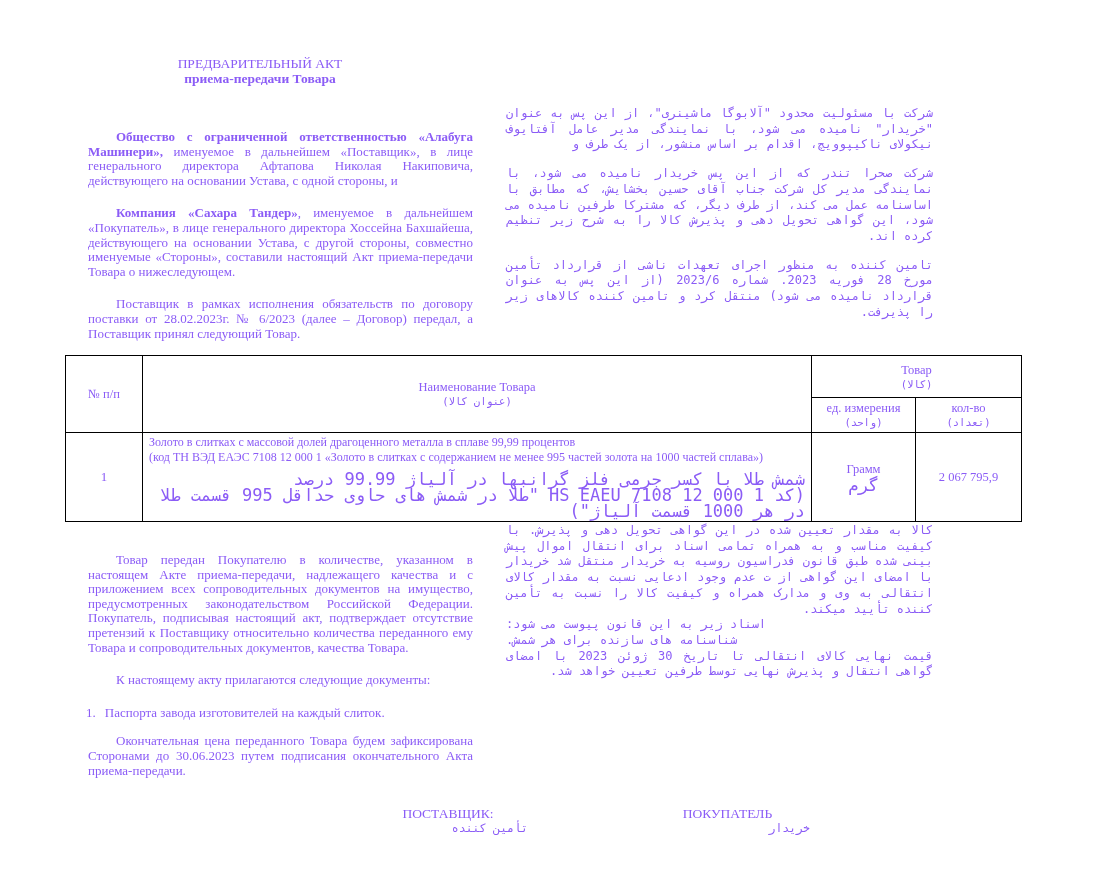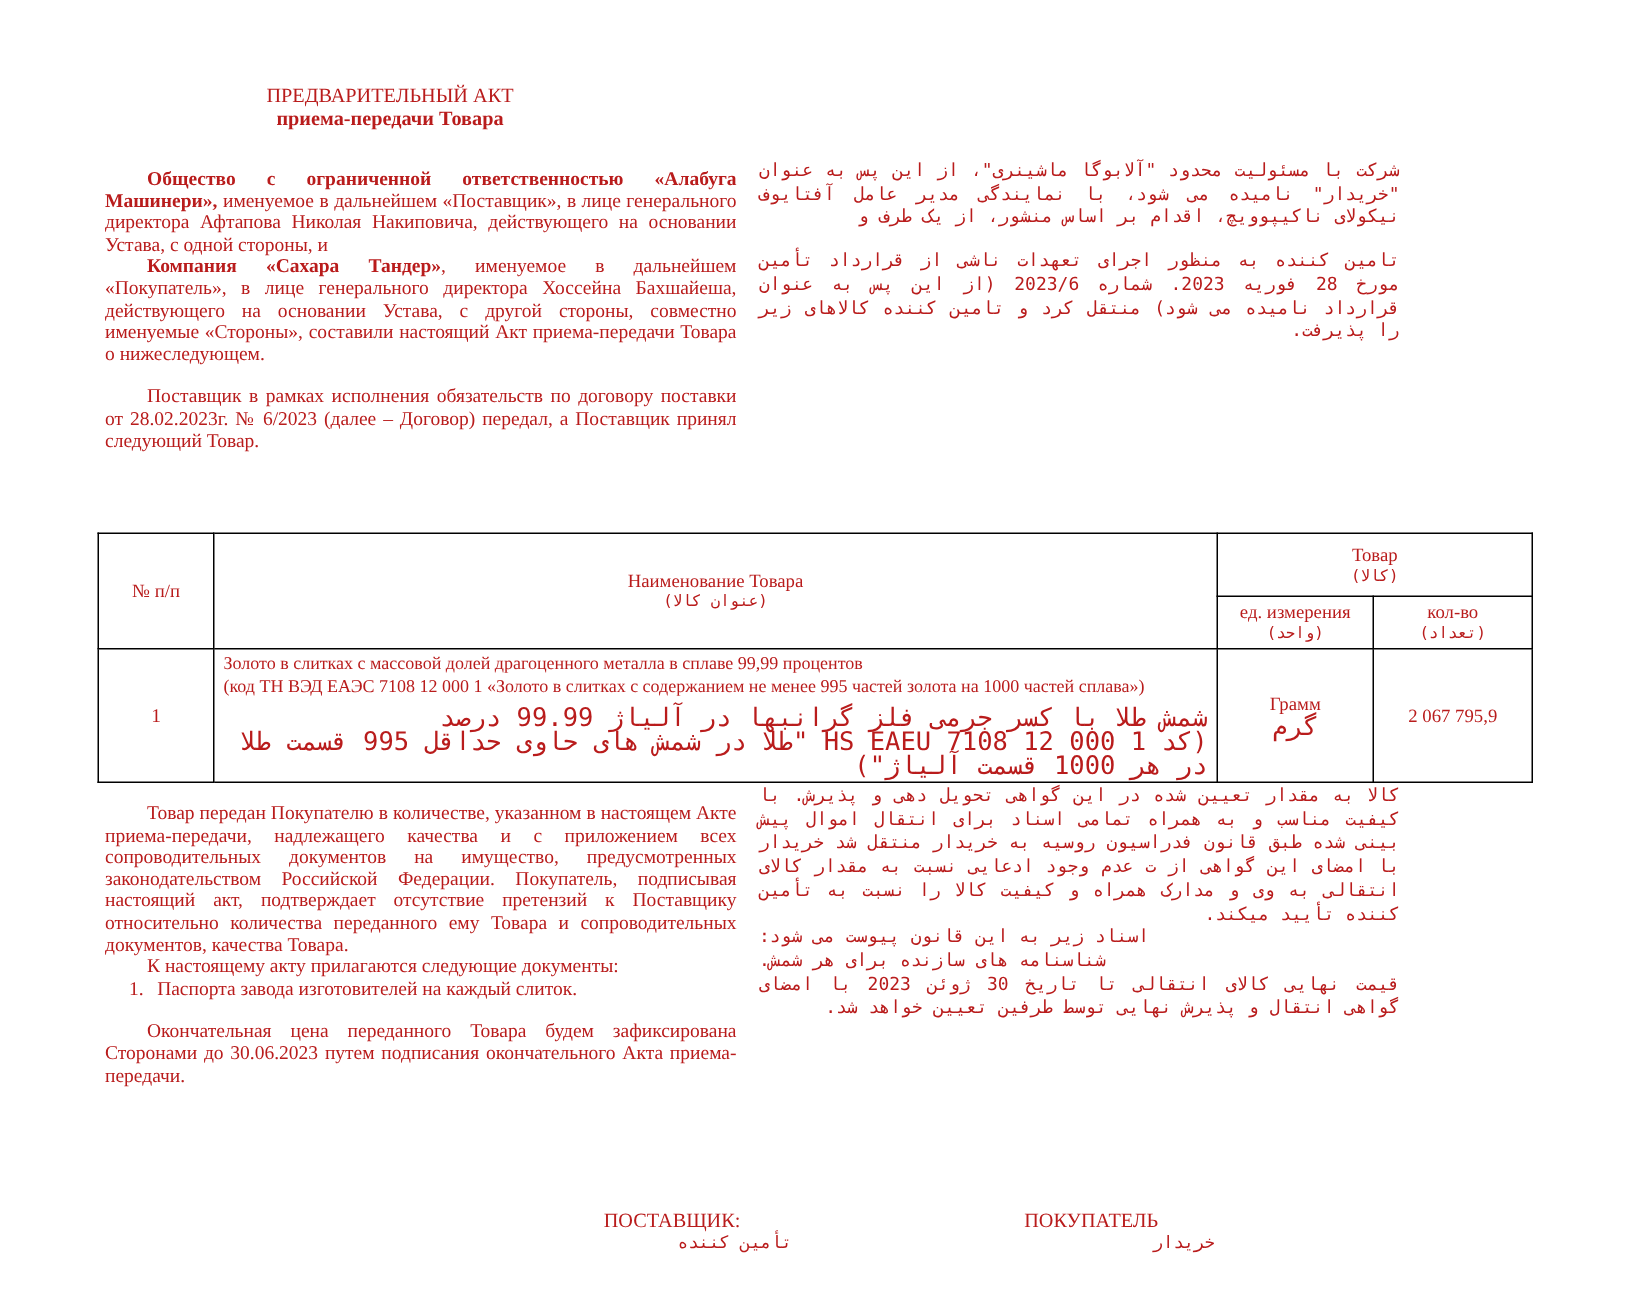--- a/index.html
+++ b/index.html
@@ -1,20 +1,20 @@
 <!DOCTYPE html>
 <html><head>
 <meta charset="utf-8">
 <style>
   html,body { margin:0; padding:0; background:#ffffff; }
   .page {
     position:relative;
     width:1098px; height:874px;
     background:#ffffff;
-    color:#b91c1c;
+    color:#8b5cf6;
     font-family:"Liberation Serif","DejaVu Serif",serif;
     overflow:hidden;
   }
   
   .ru-title {
     position:absolute; left:70px; top:56px; width:380px;
     text-align:center; font-size:13.5px; line-height:15px;
   }
   .ru-title .b { font-weight:bold; }
   .fa-title {
@@ -23,21 +23,21 @@
     font-family:"DejaVu Sans Mono","DejaVu Sans",sans-serif;
     font-size:12px; line-height:15.5px;
   }
   
   .ru-col {
     position:absolute; left:70px; width:421px;
     font-size:13px; line-height:14.6px; text-align:justify;
   }
   .ru-intro { top:112px; }
   .ru-closing { top:535px; }
-  .ru-col p { margin:0; text-indent:28px; }
+  .ru-col p { margin:18px; text-indent:28px; }
   .ru-col p.gap { margin-top:14px; }
   .ru-list { margin:0 0 0 16px; display:flex; gap:9px; }
   .fa-col {
     position:absolute; left:506px; width:427px;
     direction:rtl; text-align:justify;
     font-family:"DejaVu Sans Mono","DejaVu Sans",sans-serif;
     font-size:12px; line-height:15.7px;
   }
   .fa-intro { top:106px; }
   .fa-closing { top:523px; }
@@ -93,20 +93,21 @@
 
 
   <div class="ru-col ru-intro">
     <p><b>Общество с ограниченной ответственностью «Алабуга Машинери»,</b><span> именуемое в дальнейшем «Поставщик», в лице генерального директора Афтапова Николая Накиповича, действующего на основании Устава, с одной стороны, и</span></p>
     <p><b>Компания «Сахара Тандер»</b><span>, именуемое в дальнейшем «Покупатель», в лице генерального директора Хоссейна Бахшайеша, действующего на основании Устава, с другой стороны, совместно именуемые «Стороны», составили настоящий Акт приема-передачи Товара о нижеследующем.</span></p>
     <p class="gap"><span>Поставщик в рамках исполнения обязательств по договору поставки от 28.02.2023г. № 6/2023 (далее – Договор) передал, а Поставщик принял следующий Товар.</span></p>
   </div>
 
   <div class="fa-col fa-intro">
     <p>شرکت با مسئولیت محدود "آلابوگا ماشینری"، از این پس به عنوان "خریدار" نامیده می شود، با نمایندگی مدیر عامل آفتایوف نیکولای ناکیپوویچ، اقدام بر اساس منشور، از یک طرف و</p>
+    <p class="gap">شرکت صحرا تندر که از این پس خریدار نامیده می شود، با نمایندگی مدیر کل شرکت جناب آقای حسین بخشایش، که مطابق با اساسنامه عمل می کند، از طرف دیگر، که مشترکا طرفین نامیده می شود، این گواهی تحویل دهی و پذیرش کالا را به شرح زیر تنظیم کرده اند.</p>
     <p class="gap">تامین کننده به منظور اجرای تعهدات ناشی از قرارداد تأمین مورخ 28 فوریه 2023. شماره 2023/6 (از این پس به عنوان قرارداد نامیده می شود) منتقل کرد و تامین کننده کالاهای زیر را پذیرفت.</p>
   </div>
 
   <table class="goods">
     <colgroup>
       <col style="width:77px">
         <col style="width:669px">
         <col style="width:104px">
         <col style="width:106px">
     </colgroup>

